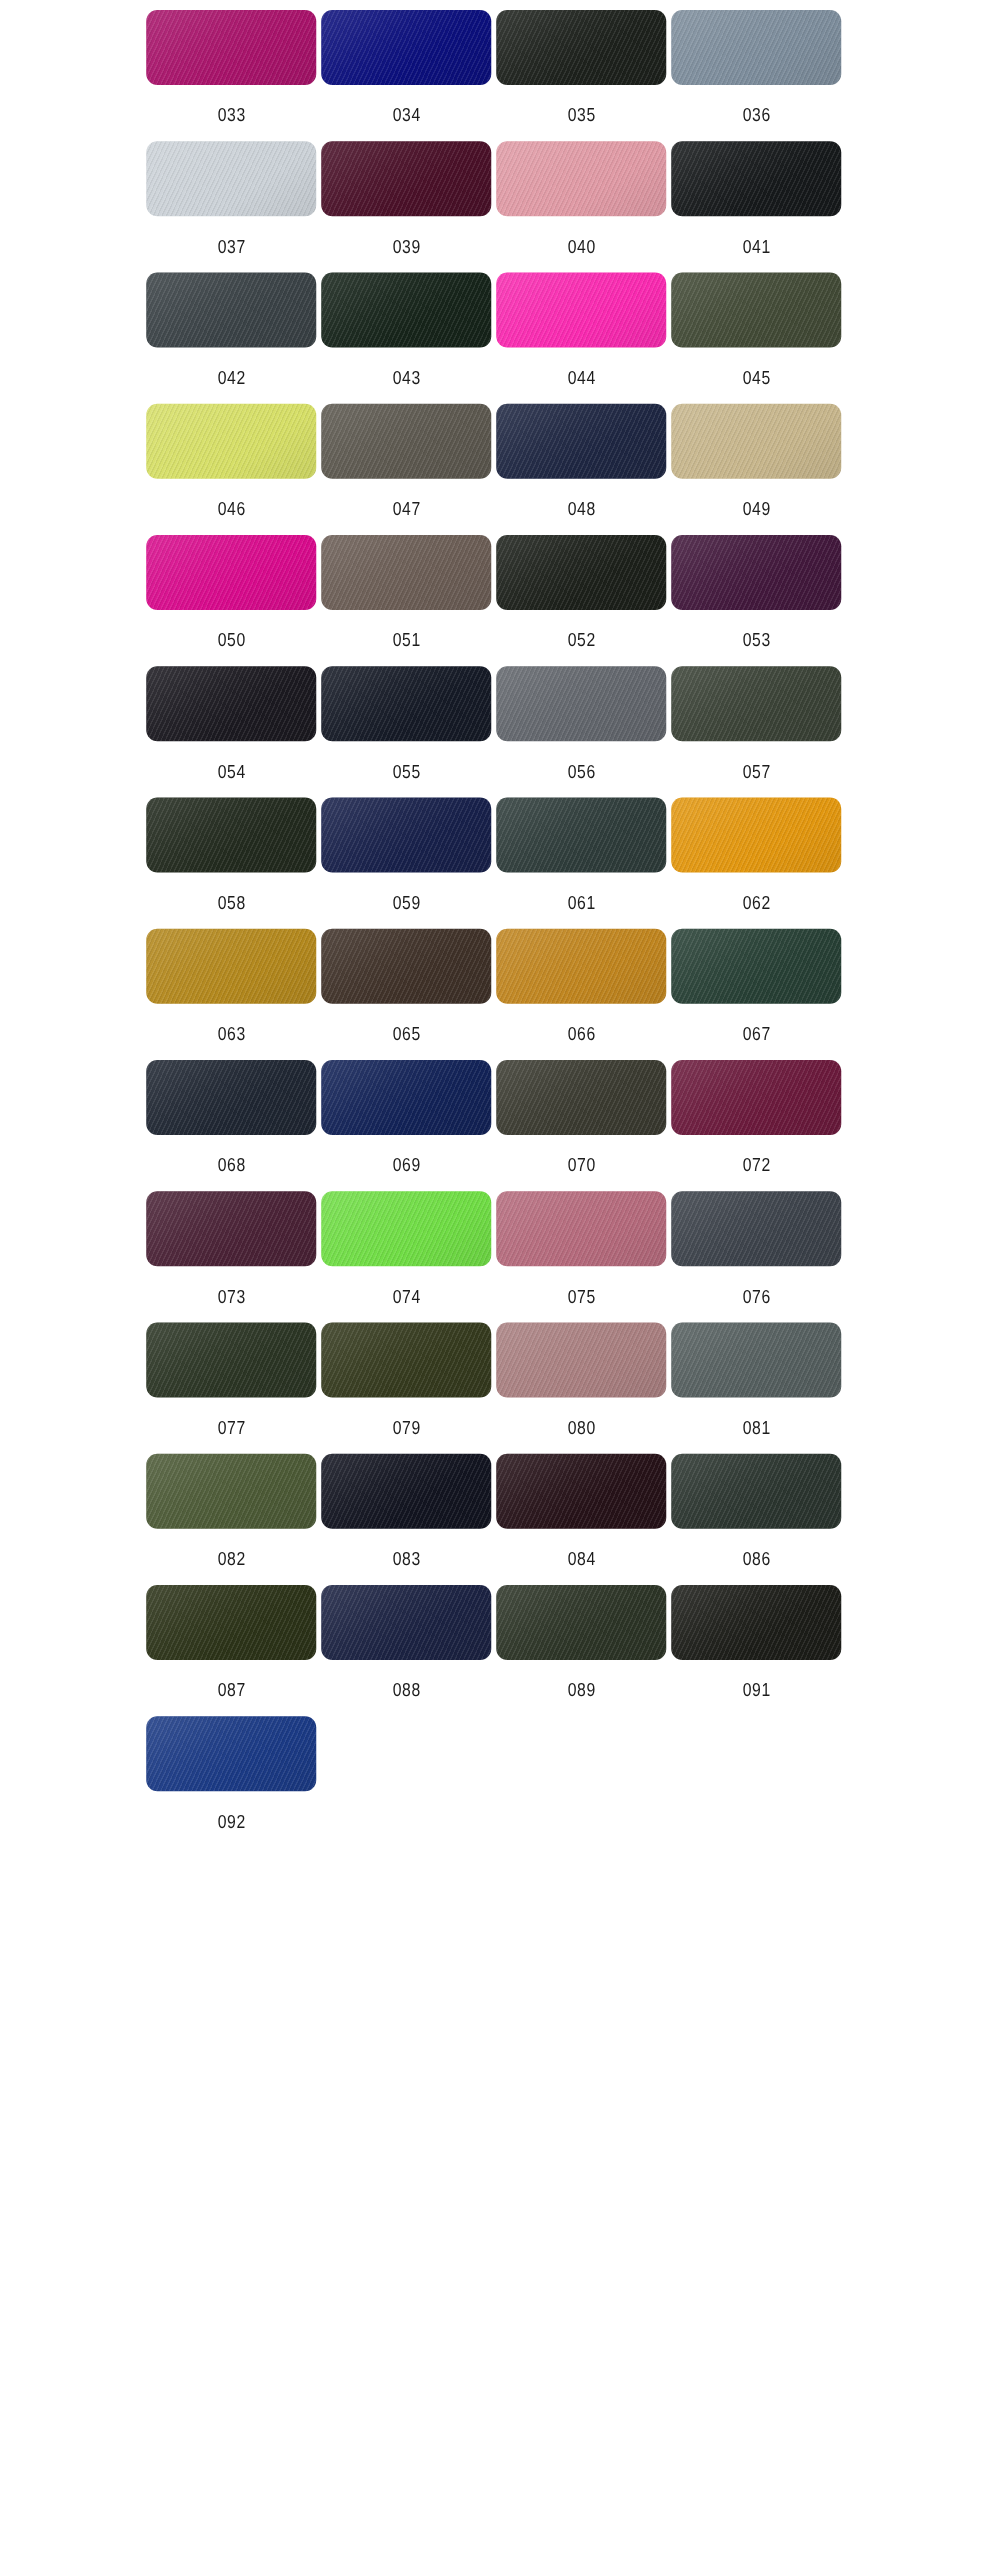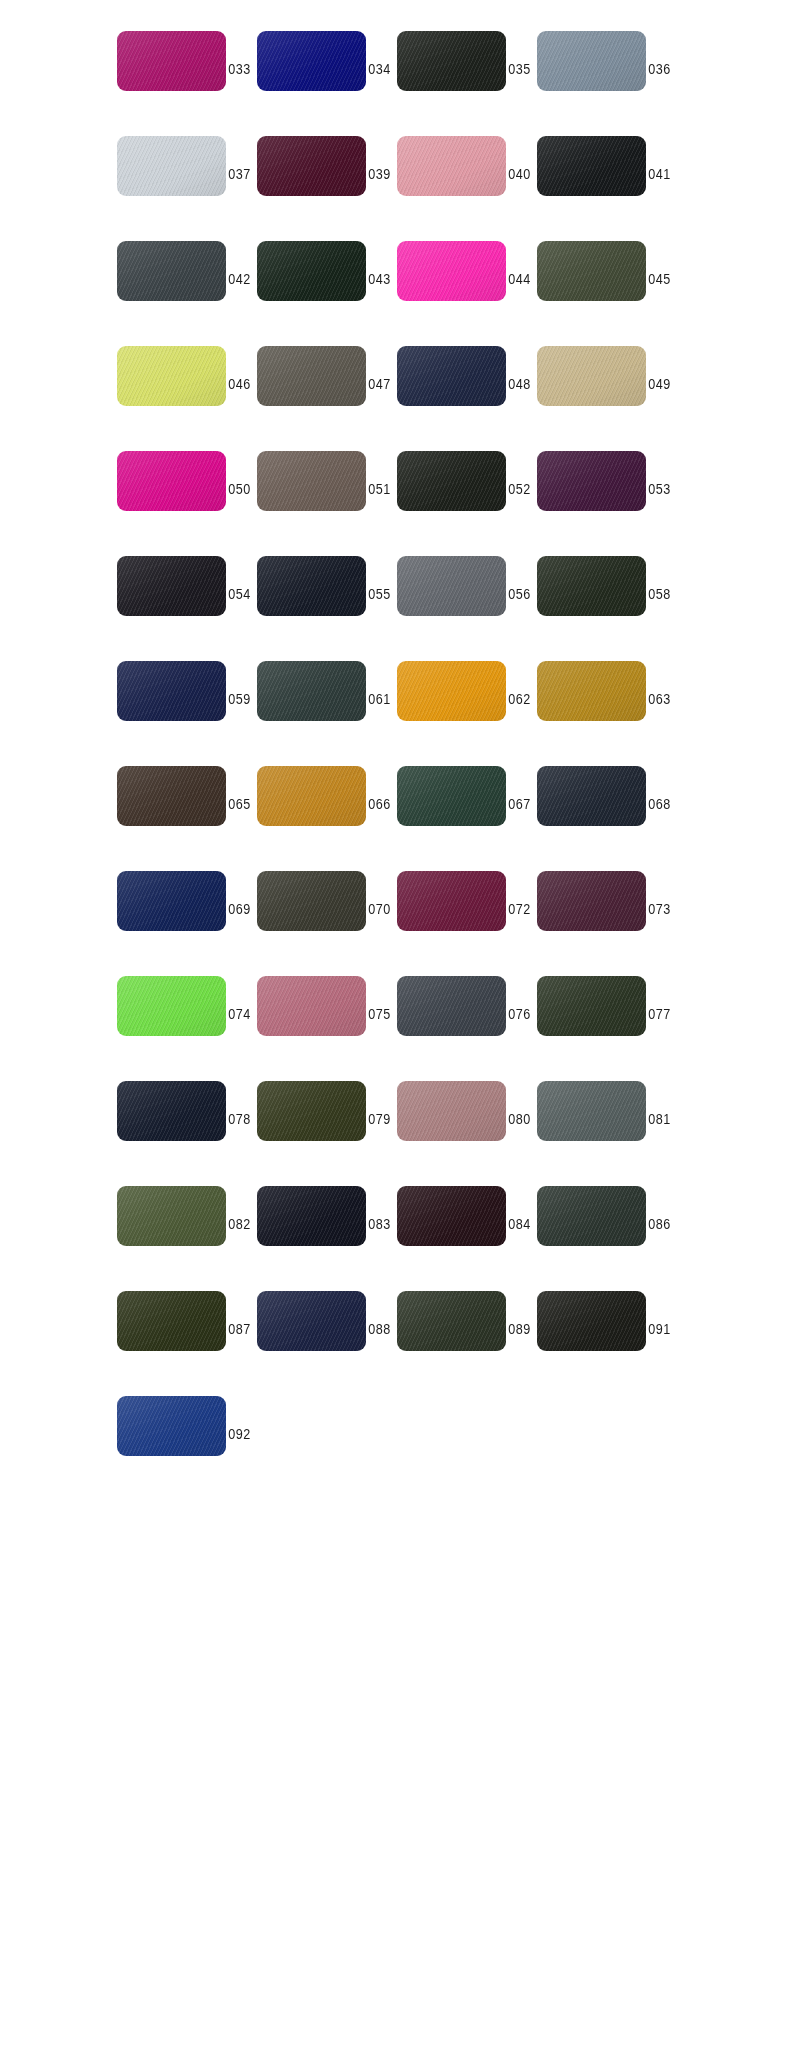--- a/index.html
+++ b/index.html
@@ -24,21 +24,21 @@
     grid-template-columns: repeat(4, 136px);
     justify-content: center;
     column-gap: 4px;
     row-gap: 0px;
   }
 
   .swatch-cell {
     width: 136px;
     height: 105px;
     display: flex;
-    flex-direction: row;
+    flex-direction: column;
     align-items: center;
   }
 
   .swatch-chip {
     width: 136px;
     height: 60px;
     border-radius: 9px;
     position: relative;
     overflow: hidden;
     background-color: #888;
@@ -178,20 +178,24 @@
     </div>
     <div class="swatch-cell">
       <div class="swatch-chip" style="background-color: rgb(21, 26, 38);"></div>
       <div class="swatch-label">055</div>
     </div>
     <div class="swatch-cell">
       <div class="swatch-chip" style="background-color: rgb(98, 102, 108);"></div>
       <div class="swatch-label">056</div>
     </div>
     <div class="swatch-cell">
+      <div class="swatch-chip" style="background-color: rgb(58, 66, 54);"></div>
+      <div class="swatch-label">057</div>
+    </div>
+    <div class="swatch-cell">
       <div class="swatch-chip" style="background-color: rgb(34, 42, 30);"></div>
       <div class="swatch-label">058</div>
     </div>
     <div class="swatch-cell">
       <div class="swatch-chip" style="background-color: rgb(23, 32, 74);"></div>
       <div class="swatch-label">059</div>
     </div>
     <div class="swatch-cell">
       <div class="swatch-chip" style="background-color: rgb(46, 60, 58);"></div>
       <div class="swatch-label">061</div>
@@ -246,24 +250,20 @@
     </div>
     <div class="swatch-cell">
       <div class="swatch-chip" style="background-color: rgb(60, 66, 74);"></div>
       <div class="swatch-label">076</div>
     </div>
     <div class="swatch-cell">
       <div class="swatch-chip" style="background-color: rgb(43, 53, 36);"></div>
       <div class="swatch-label">077</div>
     </div>
     <div class="swatch-cell">
-      <div class="swatch-chip" style="background-color: rgb(20, 27, 44);"></div>
-      <div class="swatch-label">078</div>
-    </div>
-    <div class="swatch-cell">
       <div class="swatch-chip" style="background-color: rgb(53, 58, 30);"></div>
       <div class="swatch-label">079</div>
     </div>
     <div class="swatch-cell">
       <div class="swatch-chip" style="background-color: rgb(169, 127, 128);"></div>
       <div class="swatch-label">080</div>
     </div>
     <div class="swatch-cell">
       <div class="swatch-chip" style="background-color: rgb(85, 95, 95);"></div>
       <div class="swatch-label">081</div>

